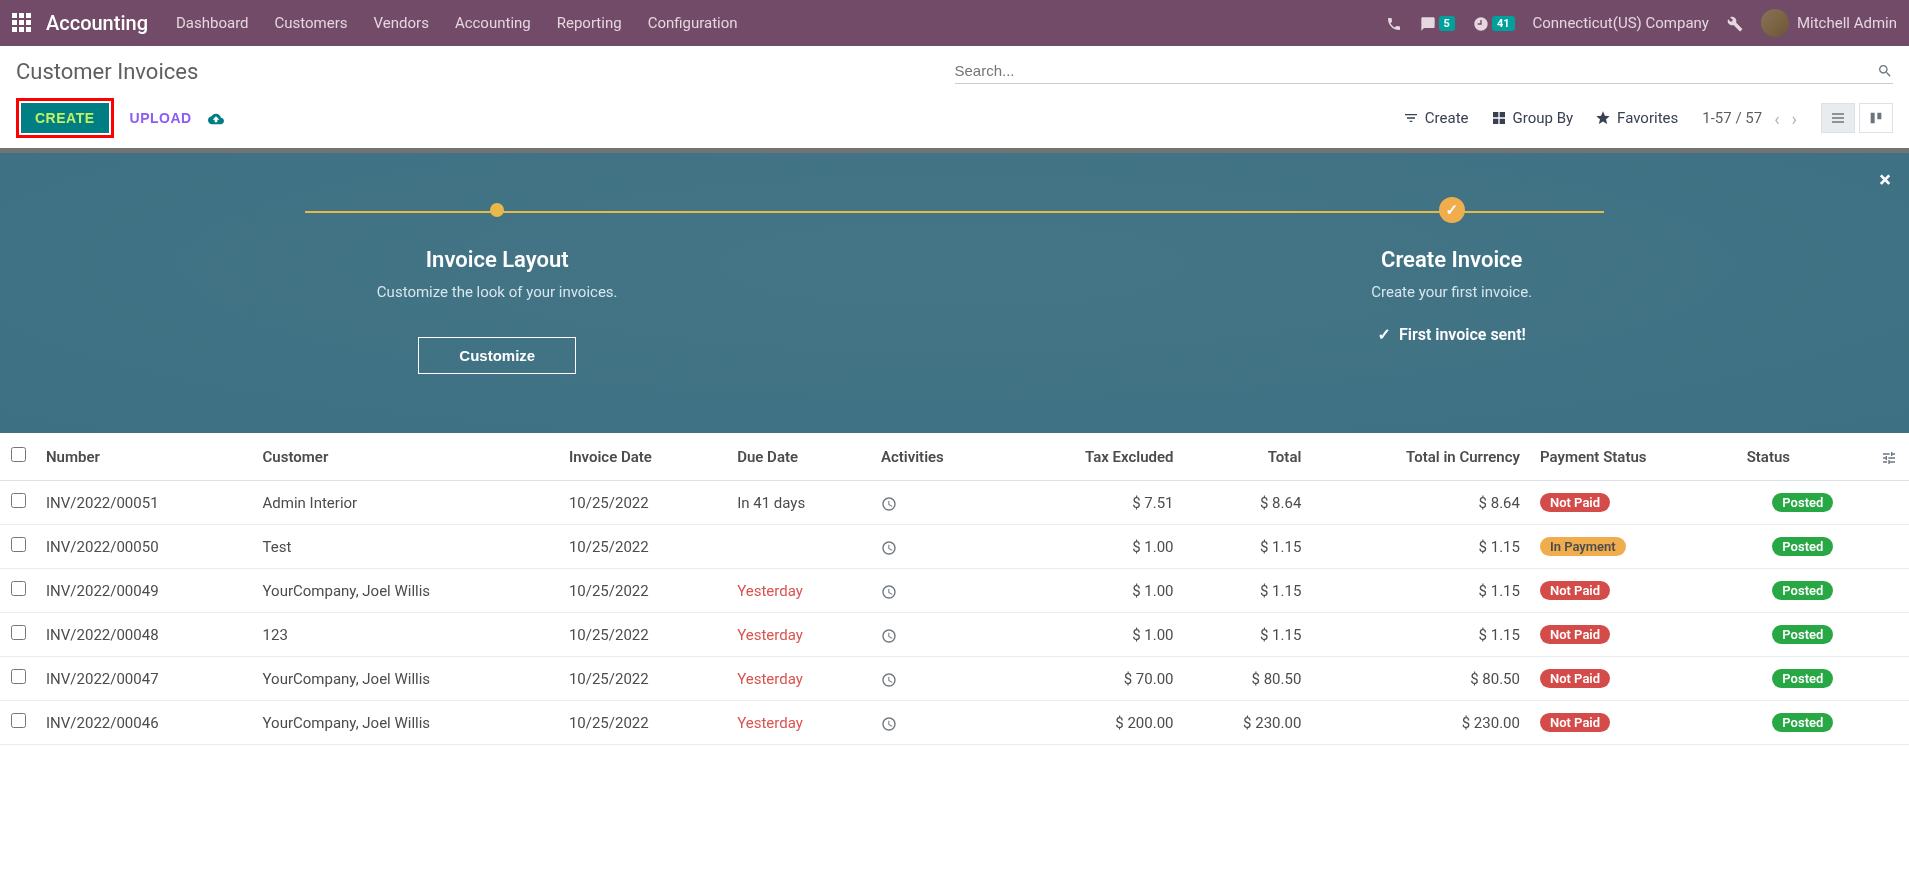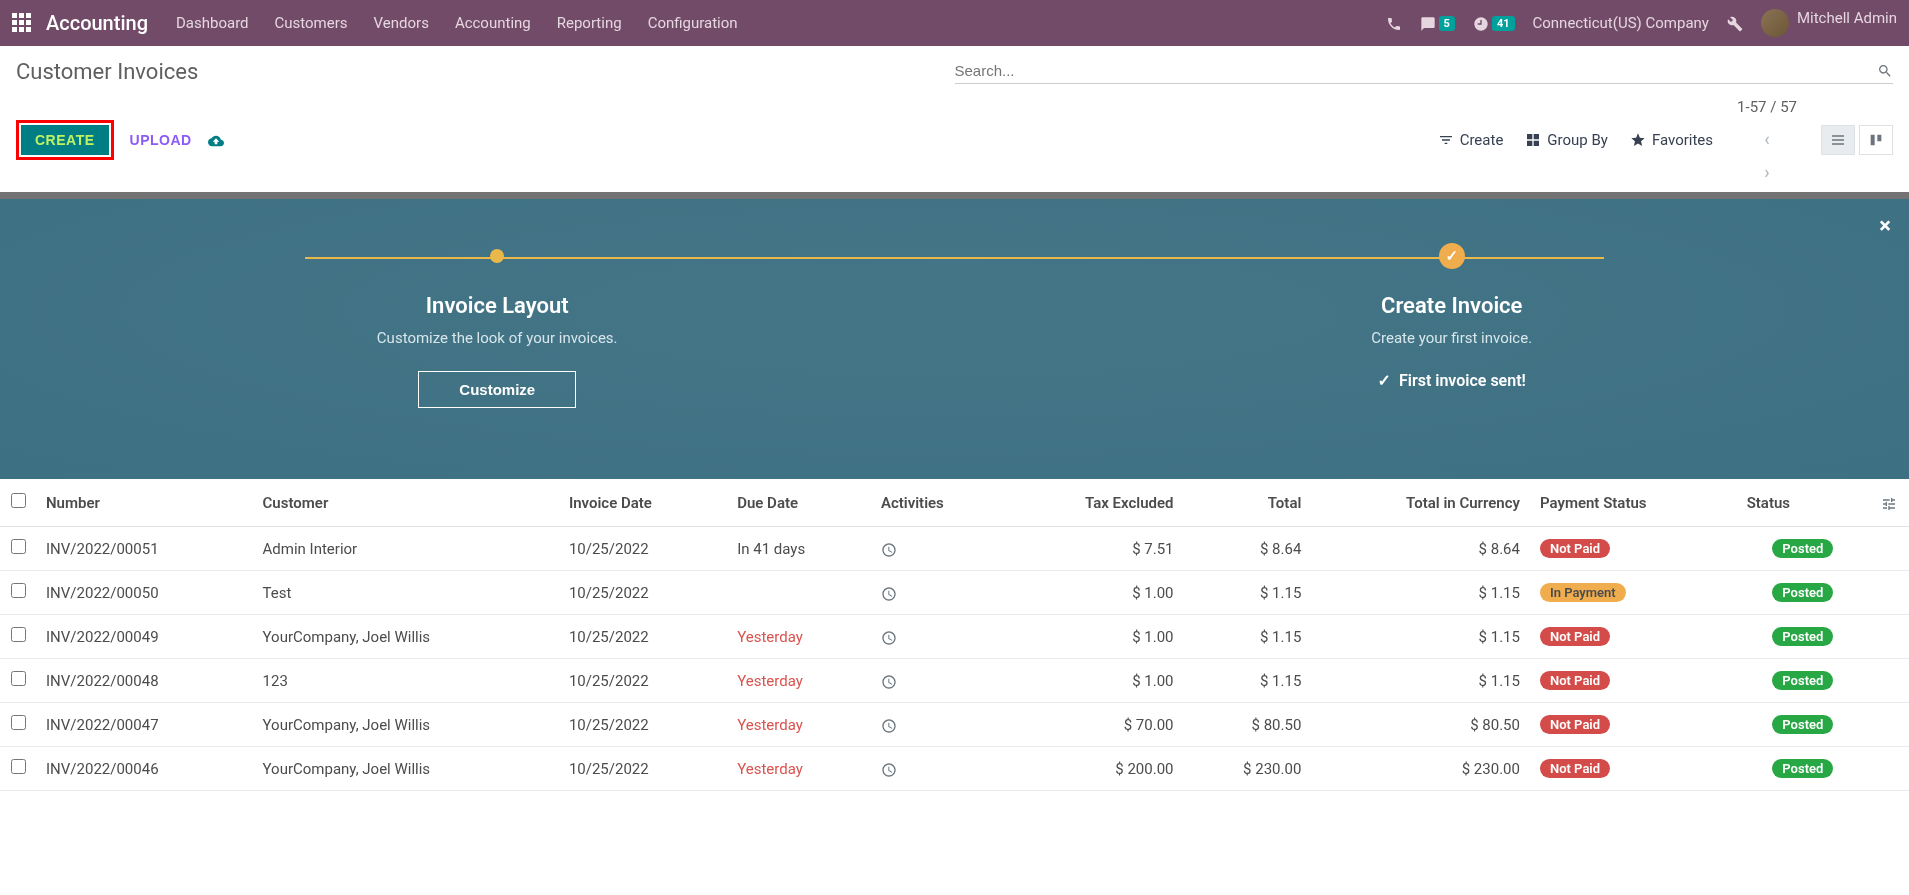--- a/index.html
+++ b/index.html
@@ -10,58 +10,58 @@
 .navbar .apps-icon { width: 20px; height: 20px; display: grid; grid-template-columns: repeat(3,5px); grid-template-rows: repeat(3,5px); gap: 2px; margin-right: 14px; cursor: pointer; }
 .navbar .apps-icon span { background: #fff; width: 5px; height: 5px; }
 .navbar .brand { font-size: 20px; font-weight: 500; margin-right: 28px; color: #fff; }
 .navbar .nav-links { display: flex; gap: 26px; flex: 1; }
 .navbar .nav-links a { color: #e5d6e0; text-decoration: none; font-size: 15px; cursor: pointer; }
 .navbar .right { display: flex; align-items: center; gap: 18px; }
 .navbar .right .icon { color: #e5d6e0; cursor: pointer; position: relative; }
 .navbar .badge { background: #00A09D; color: #fff; font-size: 11px; padding: 1px 5px; border-radius: 3px; font-weight: 700; margin-left: 3px; }
 .navbar .company { color: #e5d6e0; font-size: 15px; }
 .navbar .avatar { width: 28px; height: 28px; border-radius: 50%; background: linear-gradient(135deg,#8b7355,#6b5635); display: inline-block; }
-.navbar .user { display: flex; gap: 8px; color: #e5d6e0; font-size: 15px; }
-
-
-.control-panel { background: #fff; padding: 12px 16px 10px; border-bottom: 7px solid #737373; }
+.navbar .user { display: flex; align-items: center; gap: 8px; color: #e5d6e0; font-size: 15px; }
+
+
+.control-panel { background: #fff; padding: 12px 16px 10px; border-bottom: 5px solid #737373; }
 .cp-top { display: flex; align-items: center; justify-content: space-between; }
 .page-title { font-size: 22px; color: #5f5f5f; font-weight: 400; }
 .search-box { flex: 0 0 50%; display: flex; align-items: center; border-bottom: 1px solid #ccc; padding: 4px 0; }
 .search-box input { border: none; outline: none; flex: 1; font-size: 15px; color: #6c757d; background: transparent; }
 .search-box .mag { color: #6c757d; cursor: pointer; }
 
 .cp-bottom { display: flex; align-items: center; justify-content: space-between; margin-top: 14px; }
 .cp-left { display: flex; align-items: center; gap: 16px; }
 .btn-create { background: #017E84; color: #bef264; border: none; padding: 7px 14px; font-size: 14px; font-weight: 600; cursor: pointer; letter-spacing: 0.5px; }
 .create-outline { border: 3px solid #ff0000; padding: 2px; display: inline-block; }
 .btn-upload { background: none; border: none; color: #8b5cf6; font-size: 14px; font-weight: 600; cursor: pointer; letter-spacing: 0.5px; }
 .upload-icon { color: #017E84; cursor: pointer; }
 
 .cp-right { display: flex; align-items: center; gap: 24px; }
 .filter-group { display: flex; gap: 22px; align-items: center; }
 .filter-item { display: flex; align-items: center; gap: 6px; color: #374151; cursor: pointer; font-size: 15px; }
-.pager { color: #5f5f5f; font-size: 15px; display: flex; align-items: center; gap: 12px; flex-direction: column; }
+.pager { color: #5f5f5f; font-size: 15px; display: flex; align-items: center; gap: 12px; }
 .pager .arrow { color: #adb5bd; cursor: pointer; font-size: 18px; }
 .view-switch { display: flex; gap: 4px; }
 .view-btn { border: 1px solid #dee2e6; background: #fff; width: 34px; height: 30px; display: flex; align-items: center; justify-content: center; cursor: pointer; color: #6c757d; }
 .view-btn.active { background: #e9ecef; }
 
 
 .banner { position: relative; height: 280px; background: linear-gradient(rgba(58,110,128,0.82), rgba(58,110,128,0.82)), radial-gradient(ellipse at 50% 40%, rgba(200,220,230,0.3), transparent); background-color: #4a7a8c; display: flex; align-items: flex-start; padding-top: 50px; }
 .banner .close-x { position: absolute; top: 14px; right: 18px; color: #fff; font-size: 22px; cursor: pointer; font-weight: 700; }
 .progress-line { position: absolute; top: 58px; left: 16%; right: 16%; height: 2px; background: #E8B84A; }
 .steps { display: flex; width: 100%; justify-content: space-around; }
 .step { text-align: center; color: #fff; max-width: 360px; position: relative; }
 .step .dot { width: 14px; height: 14px; border-radius: 50%; background: #E8B84A; margin: 0 auto 30px; position: relative; z-index: 2; }
 .step.done .dot { width: 26px; height: 26px; background: #F0AD4E; display: flex; align-items: center; justify-content: center; margin-top: -6px; margin-bottom: 24px; }
 .step.done .dot::after { content: "✓"; color: #fff; font-size: 15px; font-weight: 700; }
 .step h3 { font-size: 22px; font-weight: 600; margin-bottom: 10px; }
 .step p { font-size: 15px; color: #d8e6ec; margin-bottom: 22px; line-height: 1.4; }
-.step .btn-outline { border: 1px solid #fff; background: transparent; color: #fff; padding: 9px 40px; font-size: 15px; font-weight: 600; cursor: pointer; }
+.step .btn-outline { border: 1px solid #fff; background: transparent; color: #fff; padding: 9px 40px; font-size: 15px; font-weight: 600; cursor: pointer; margin-top: 12px; }
 .step .done-text { color: #fff; font-size: 16px; font-weight: 600; }
 
 
 .table-wrap { overflow: auto; }
 table { width: 100%; border-collapse: collapse; }
 thead th { text-align: left; padding: 14px 10px; font-weight: 600; font-size: 15px; color: #4c4c4c; border-bottom: 1px solid #dee2e6; background: #fff; white-space: nowrap; }
 thead th.num { text-align: right; }
 tbody td { padding: 12px 10px; border-bottom: 1px solid #e9ecef; font-size: 15px; color: #4c4c4c; white-space: nowrap; }
 tbody td.num { text-align: right; font-variant-numeric: tabular-nums; }
 .checkbox-cell { width: 36px; text-align: center; }

